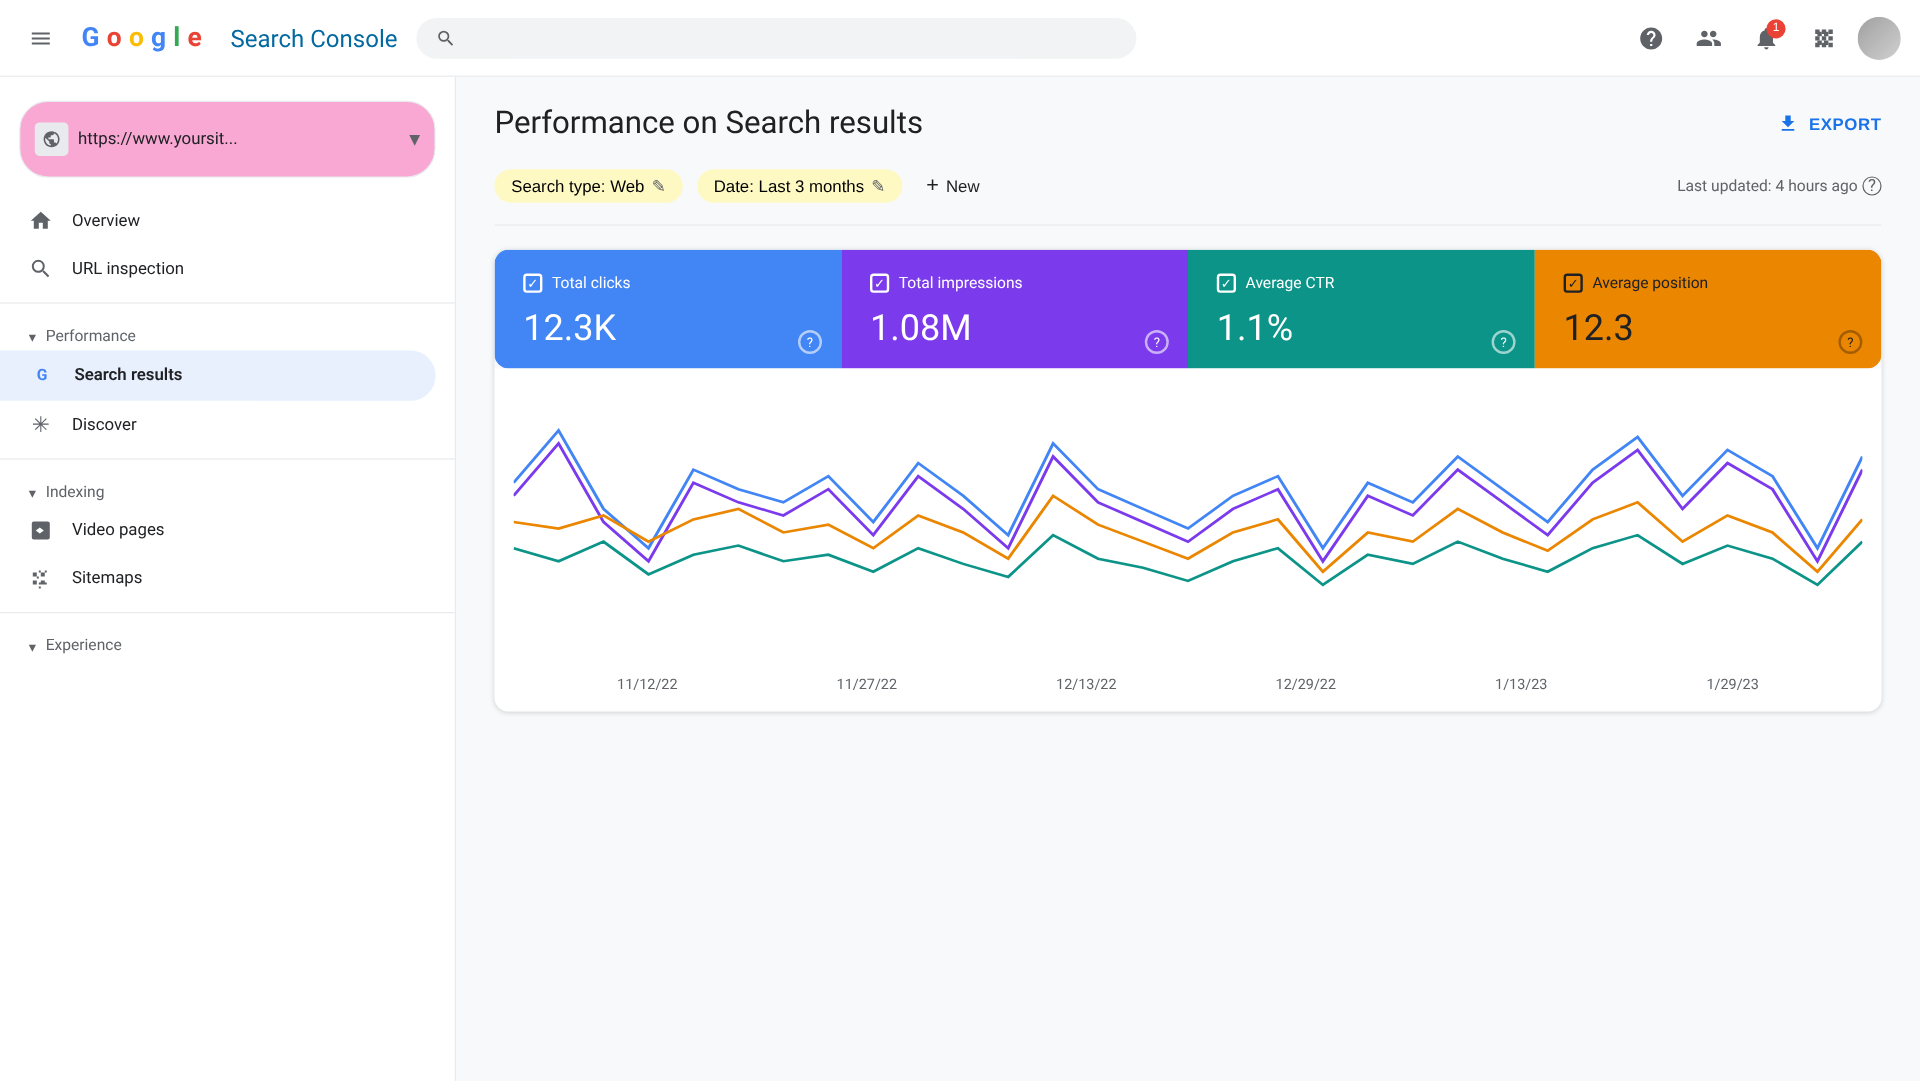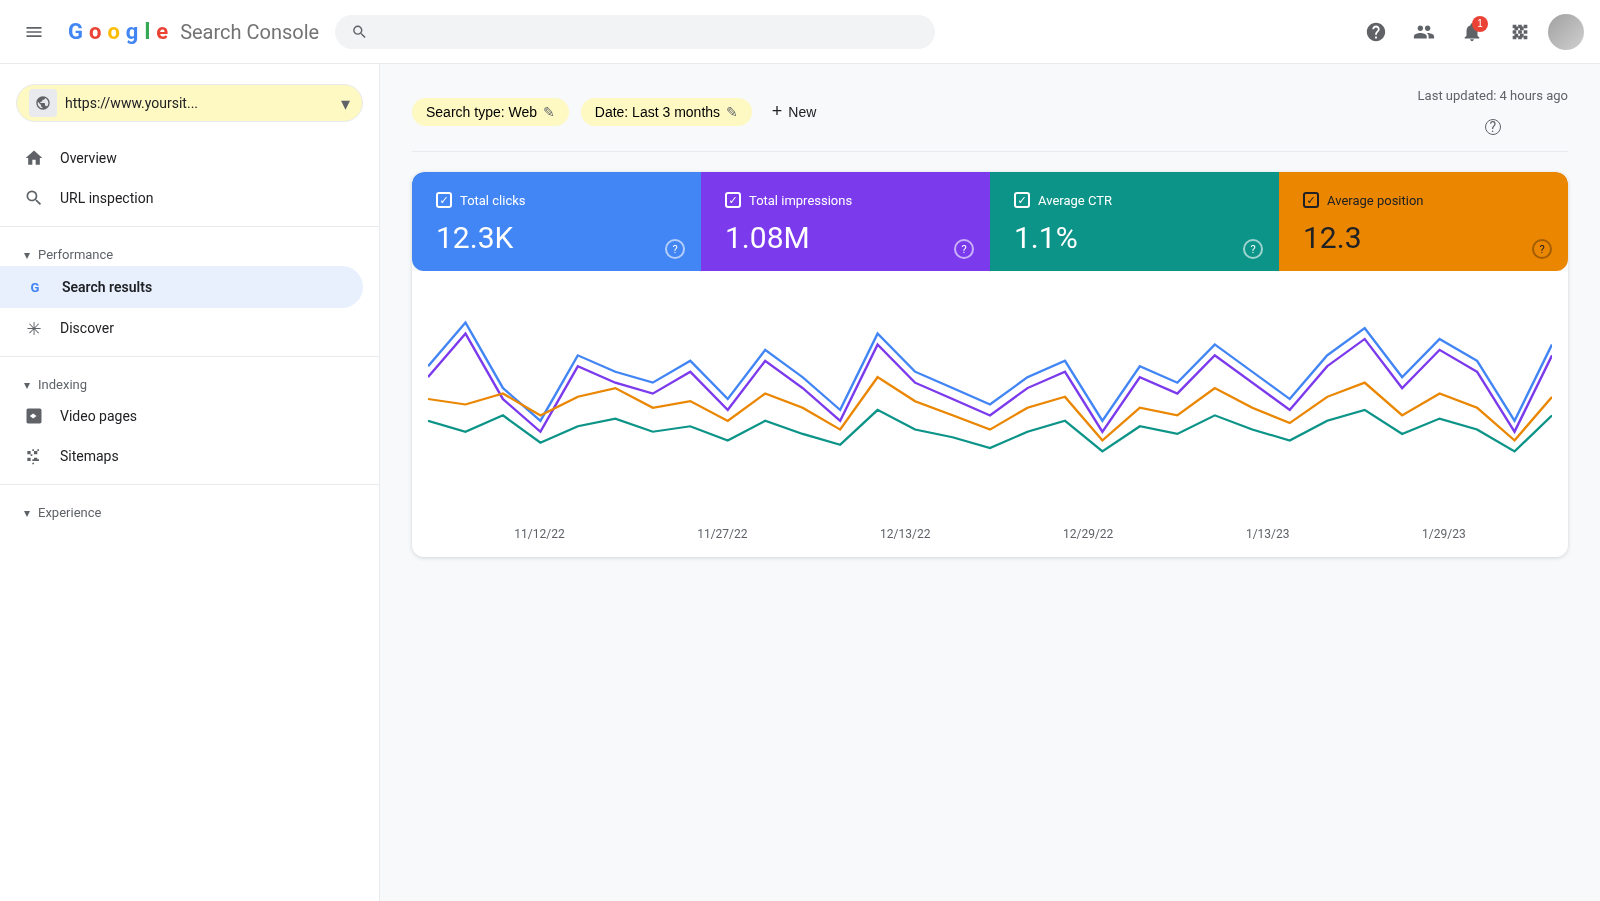--- a/index.html
+++ b/index.html
@@ -8,31 +8,31 @@
     
     .app { display: flex; flex-direction: column; height: 901px; }
     .topbar { display: flex; align-items: center; background: #fff; height: 64px; padding: 0 16px; border-bottom: 1px solid #e8eaed; gap: 16px; flex-shrink: 0; }
     .main-body { display: flex; flex: 1; overflow: hidden; }
     .sidebar { width: 380px; background: #fff; border-right: 1px solid #e8eaed; overflow-y: auto; padding: 8px 0; flex-shrink: 0; }
     .content { flex: 1; overflow-y: auto; padding: 24px 32px; background: #f8f9fa; }
 
     
     .menu-icon { cursor: pointer; padding: 8px; border-radius: 50%; display: flex; align-items: center; justify-content: center; }
     .logo { display: flex; align-items: center; gap: 6px; text-decoration: none; white-space: nowrap; }
-    .logo-text { font-size: 20px; color: #737373; font-weight: 400; margin-left: 6px; }
+    .logo-text { font-size: 20px; color: #0369a1; font-weight: 400; margin-left: 18px; }
     .search-bar { flex: 1; max-width: 600px; display: flex; align-items: center; background: #f1f3f4; border-radius: 24px; padding: 8px 16px; gap: 10px; }
     .search-bar input { border: none; background: transparent; outline: none; font-size: 15px; width: 100%; color: #202124; }
     .topbar-actions { display: flex; align-items: center; gap: 8px; margin-left: auto; }
     .icon-btn { width: 40px; height: 40px; border-radius: 50%; border: none; background: transparent; cursor: pointer; display: flex; align-items: center; justify-content: center; color: #5f6368; font-size: 20px; position: relative; }
     .notif-badge { position: absolute; top: 4px; right: 4px; background: #ea4335; color: #fff; border-radius: 50%; width: 16px; height: 16px; font-size: 10px; display: flex; align-items: center; justify-content: center; }
     .avatar { width: 36px; height: 36px; border-radius: 50%; background: #bdbdbd; overflow: hidden; cursor: pointer; }
     .avatar-inner { width: 100%; height: 100%; background: linear-gradient(135deg, #a0a0a0, #d0d0d0); }
 
     
-    .site-selector { display: flex; align-items: center; gap: 8px; margin: 12px 16px 16px; border: 1px solid #e8eaed; border-radius: 24px; padding: 4px 12px; cursor: pointer; background: #fef9c3; }
+    .site-selector { display: flex; align-items: center; gap: 8px; margin: 12px 16px 16px; border: 1px solid #e8eaed; border-radius: 24px; padding: 17px 12px; cursor: pointer; background: #f9a8d4; }
     .site-favicon { width: 28px; height: 28px; border-radius: 4px; background: #e8eaed; display: flex; align-items: center; justify-content: center; }
     .site-url { font-size: 14px; color: #202124; flex: 1; overflow: hidden; text-overflow: ellipsis; white-space: nowrap; }
     .site-chevron { color: #5f6368; font-size: 18px; }
 
     .nav-item { display: flex; align-items: center; gap: 16px; padding: 10px 24px; cursor: pointer; font-size: 14px; color: #202124; border-radius: 0 24px 24px 0; margin-right: 16px; }
     .nav-item.active { background: #e8f0fe; font-weight: 600; }
     .nav-icon { width: 20px; height: 20px; display: flex; align-items: center; justify-content: center; color: #5f6368; font-size: 18px; }
     .nav-item.active .nav-icon { color: #1a73e8; }
 
     .section-header { display: flex; align-items: center; gap: 8px; padding: 12px 24px 4px; font-size: 13px; color: #5f6368; cursor: pointer; }
@@ -41,21 +41,21 @@
 
     
     .page-header { display: flex; align-items: center; justify-content: space-between; margin-bottom: 20px; }
     .page-title { font-size: 26px; font-weight: 400; color: #202124; }
     .export-btn { display: flex; align-items: center; gap: 8px; border: none; background: transparent; cursor: pointer; color: #1a73e8; font-size: 14px; font-weight: 600; letter-spacing: 0.5px; }
 
     .filter-row { display: flex; align-items: center; gap: 12px; padding-bottom: 16px; border-bottom: 1px solid #e8eaed; margin-bottom: 20px; }
     .filter-chip { display: flex; align-items: center; gap: 6px; background: #fef9c3; border-radius: 16px; padding: 6px 14px; font-size: 14px; cursor: pointer; border: none; }
     .filter-chip .edit-icon { font-size: 14px; color: #5f6368; }
     .new-filter-btn { display: flex; align-items: center; gap: 6px; background: transparent; border: none; cursor: pointer; font-size: 14px; color: #202124; padding: 6px 8px; border-radius: 16px; }
-    .last-updated { font-size: 13px; color: #5f6368; margin-left: auto; display: flex; align-items: center; gap: 16px; flex-direction: column; }
+    .last-updated { font-size: 13px; color: #5f6368; margin-left: auto; display: flex; align-items: flex-end; gap: 4px; }
 
     
     .metric-cards { display: grid; grid-template-columns: repeat(4, 1fr); gap: 0; border-radius: 12px; overflow: hidden; margin-bottom: 0; }
     .metric-card { padding: 20px 24px 16px; position: relative; color: #fff; }
     .metric-card.clicks { background: #4285f4; }
     .metric-card.impressions { background: #7c3aed; }
     .metric-card.ctr { background: #0d9488; }
     .metric-card.position { background: #ea8600; color: #202124; }
     .metric-label { display: flex; align-items: center; gap: 8px; font-size: 13px; margin-bottom: 12px; }
     .metric-checkbox { width: 16px; height: 16px; border: 2px solid #fff; border-radius: 3px; display: flex; align-items: center; justify-content: center; font-size: 11px; }
@@ -209,20 +209,29 @@
       <hr class="divider">
 
       <div class="section-header">
         <span class="section-arrow">▾</span>
         <span>Experience</span>
       </div>
 
     </div>
 
     <div class="content">
+      <div class="page-header">
+        <h1 class="page-title">Performance on Search results</h1>
+        <button class="export-btn">
+          <svg width="18" height="18" viewBox="0 0 24 24" fill="#1a73e8">
+              <path d="M19 9h-4V3H9v6H5l7 7 7-7zM5 18v2h14v-2H5z"></path>
+            </svg>
+          <span>EXPORT</span>
+        </button>
+      </div>
 
       <div class="filter-row">
         <button class="filter-chip">
           <span>Search type: Web</span>
           <span class="edit-icon">✎</span>
         </button>
         <button class="filter-chip">
           <span>Date: Last 3 months</span>
           <span class="edit-icon">✎</span>
         </button>

